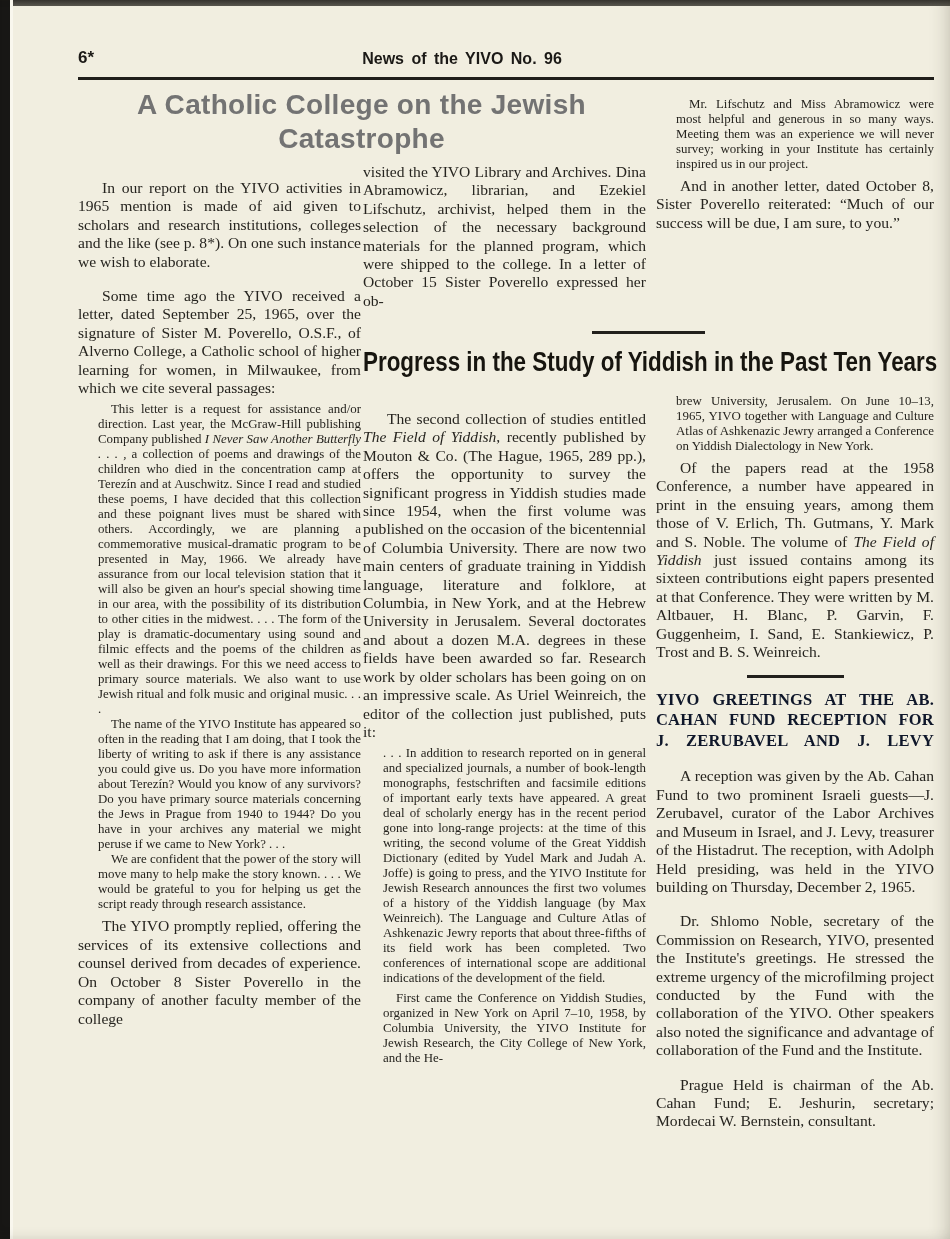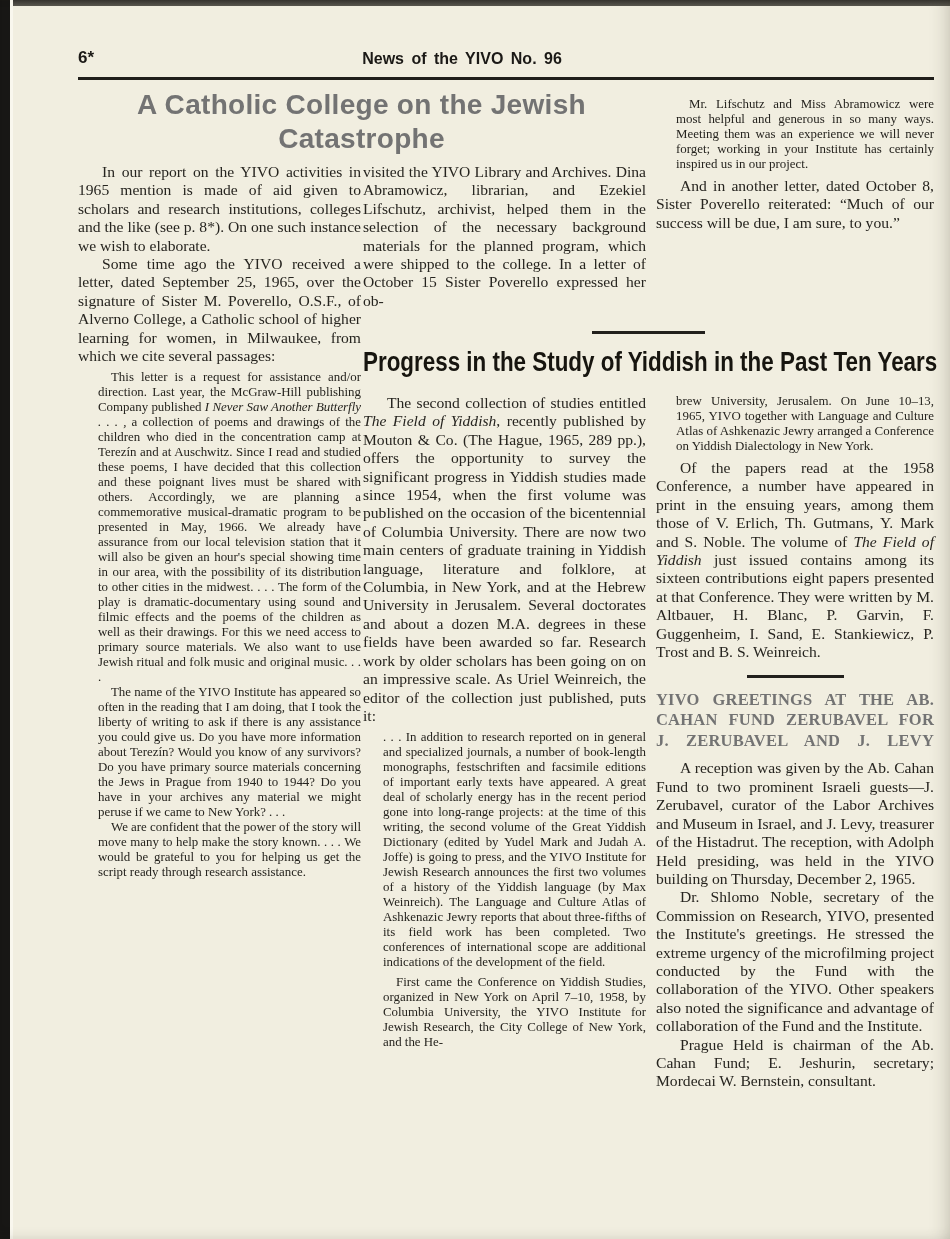--- a/index.html
+++ b/index.html
@@ -28,25 +28,25 @@
 
   .divider1{position:absolute;left:592px;top:331px;width:113px;height:2.5px;background:#22201c;}
   .divider2{width:97px;height:2.5px;background:#22201c;margin:14px auto 12px auto;}
 
   .h2wrap{position:absolute;left:363px;top:344px;width:585px;height:42px;}
   .h2{font:700 28px/36px "Liberation Sans",sans-serif;color:#17150f;white-space:nowrap;
       transform:scaleX(0.80);transform-origin:0 0;letter-spacing:0;}
 
   p{margin:0;text-align:justify;}
   .n{font-size:15.6px;line-height:18.4px;}
-  .ind{text-indent:24px;}
+  .ind{text-indent:24px;margin-top:16px;}
   .q{font-size:12.9px;line-height:15px;margin-left:20px;}
   .qind{text-indent:13px;}
   .gt{margin-top:5px;}
-  .h3line{font:700 16.5px/20.5px "Liberation Serif",serif;color:#737373;
+  .h3line{font:700 16.5px/20.5px "Liberation Serif",serif;color:#0f172a;
           text-align:justify;text-align-last:justify;letter-spacing:.2px;}
   .h3block{margin-bottom:8px;}
   i{font-style:italic;}
 </style>
 </head>
 <body>
 
 <div class="canvas">
   <div class="topband"></div>
 
@@ -58,26 +58,27 @@
     <div>A Catholic College on the Jewish</div>
     <div>Catastrophe</div>
   </div>
 
   <div class="col col1">
       <p class="n ind"><span>In our report on the YIVO activities in 1965 mention is made of aid given to scholars and research institutions, colleges and the like (see p. 8*). On one such instance we wish to elaborate.</span></p>
       <p class="n ind"><span>Some time ago the YIVO received a letter, dated September 25, 1965, over the signature of Sister M. Poverello, O.S.F., of Alverno College, a Catholic school of higher learning for women, in Milwaukee, from which we cite several passages:</span></p>
       <p class="q qind gt"><span>This letter is a request for assistance and/or direction. Last year, the McGraw-Hill publishing Company published </span><i>I Never Saw Another Butterfly . . . ,</i><span> a collection of poems and drawings of the children who died in the concentration camp at Terezín and at Auschwitz. Since I read and studied these poems, I have decided that this collection and these poignant lives must be shared with others. Accordingly, we are planning a commemorative musical-dramatic program to be presented in May, 1966. We already have assurance from our local television station that it will also be given an hour's special showing time in our area, with the possibility of its distribution to other cities in the midwest. . . . The form of the play is dramatic-documentary using sound and filmic effects and the poems of the children as well as their drawings. For this we need access to primary source materials. We also want to use Jewish ritual and folk music and original music. . . .</span></p>
       <p class="q qind"><span>The name of the YIVO Institute has appeared so often in the reading that I am doing, that I took the liberty of writing to ask if there is any assistance you could give us. Do you have more information about Terezín? Would you know of any survivors? Do you have primary source materials concerning the Jews in Prague from 1940 to 1944? Do you have in your archives any material we might peruse if we came to New York? . . .</span></p>
       <p class="q qind"><span>We are confident that the power of the story will move many to help make the story known. . . . We would be grateful to you for helping us get the script ready through research assistance.</span></p>
+      <p class="n ind gt"><span>The YIVO promptly replied, offering the services of its extensive collections and counsel derived from decades of experience. On October 8 Sister Poverello in the company of another faculty member of the college</span></p>
     </div>
   <div class="col col2a">
       <p class="n"><span>visited the YIVO Library and Archives. Dina Abramowicz, librarian, and Ezekiel Lifschutz, archivist, helped them in the selection of the necessary background materials for the planned program, which were shipped to the college. In a letter of October 15 Sister Poverello expressed her ob-</span></p>
     </div>
   <div class="col col3a">
-      <p class="q qind gt"><span>Mr. Lifschutz and Miss Abramowicz were most helpful and generous in so many ways. Meeting them was an experience we will never forget; working in your Institute has certainly inspired us in our project.</span></p>
+      <p class="q qind gt"><span>Mr. Lifschutz and Miss Abramowicz were most helpful and generous in so many ways. Meeting them was an experience we will never survey; working in your Institute has certainly inspired us in our project.</span></p>
       <p class="n ind gt"><span>And in another letter, dated October 8, Sister Poverello reiterated: “Much of our success will be due, I am sure, to you.”</span></p>
     </div>
 
   <div class="divider1"></div>
 
   <div class="h2wrap">
     <div class="h2">Progress in the Study of Yiddish in the Past Ten Years</div>
   </div>
 
   <div class="col col2b">
@@ -87,21 +88,21 @@
     </div>
 
   <div class="col col3b">
     <div>
         <p class="q"><span>brew University, Jerusalem. On June 10–13, 1965, YIVO together with Language and Culture Atlas of Ashkenazic Jewry arranged a Conference on Yiddish Dialectology in New York.</span></p>
         <p class="n ind gt"><span>Of the papers read at the 1958 Conference, a number have appeared in print in the ensuing years, among them those of V. Erlich, Th. Gutmans, Y. Mark and S. Noble. The volume of </span><i>The Field of Yiddish</i><span> just issued contains among its sixteen contributions eight papers presented at that Conference. They were written by M. Altbauer, H. Blanc, P. Garvin, F. Guggenheim, I. Sand, E. Stankiewicz, P. Trost and B. S. Weinreich.</span></p>
       </div>
     <div class="divider2"></div>
     <div class="h3block">
         <p class="h3line"><span>YIVO GREETINGS AT THE AB.</span></p>
-        <p class="h3line"><span>CAHAN FUND ZERUBAVEL FOR</span></p>
+        <p class="h3line"><span>CAHAN FUND RECEPTION FOR</span></p>
         <p class="h3line"><span>J. ZERUBAVEL AND J. LEVY</span></p>
       </div>
     <div>
         <p class="n ind"><span>A reception was given by the Ab. Cahan Fund to two prominent Israeli guests—J. Zerubavel, curator of the Labor Archives and Museum in Israel, and J. Levy, treasurer of the Histadrut. The reception, with Adolph Held presiding, was held in the YIVO building on Thursday, December 2, 1965.</span></p>
         <p class="n ind"><span>Dr. Shlomo Noble, secretary of the Commission on Research, YIVO, presented the Institute's greetings. He stressed the extreme urgency of the microfilming project conducted by the Fund with the collaboration of the YIVO. Other speakers also noted the significance and advantage of collaboration of the Fund and the Institute.</span></p>
         <p class="n ind"><span>Prague Held is chairman of the Ab. Cahan Fund; E. Jeshurin, secretary; Mordecai W. Bernstein, consultant.</span></p>
       </div>
   </div>
 
   <div class="leftstrip"></div>

